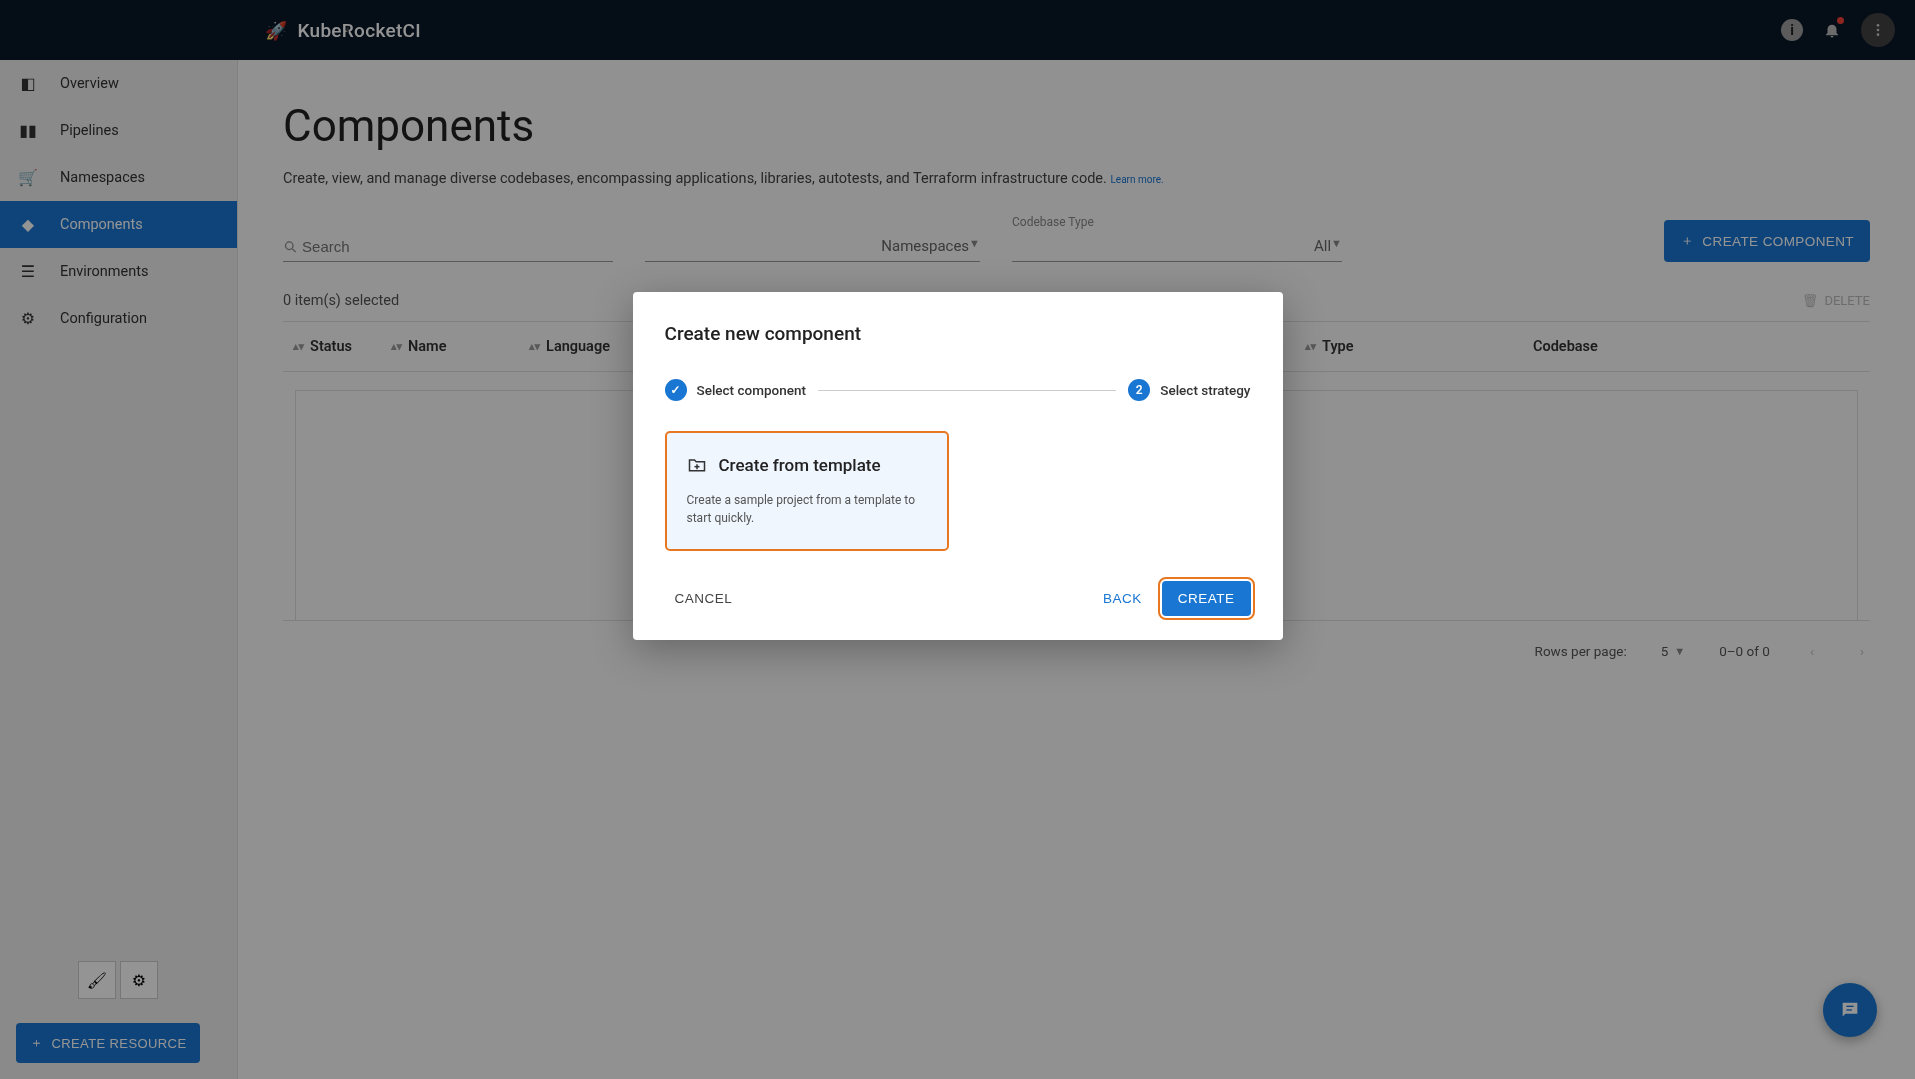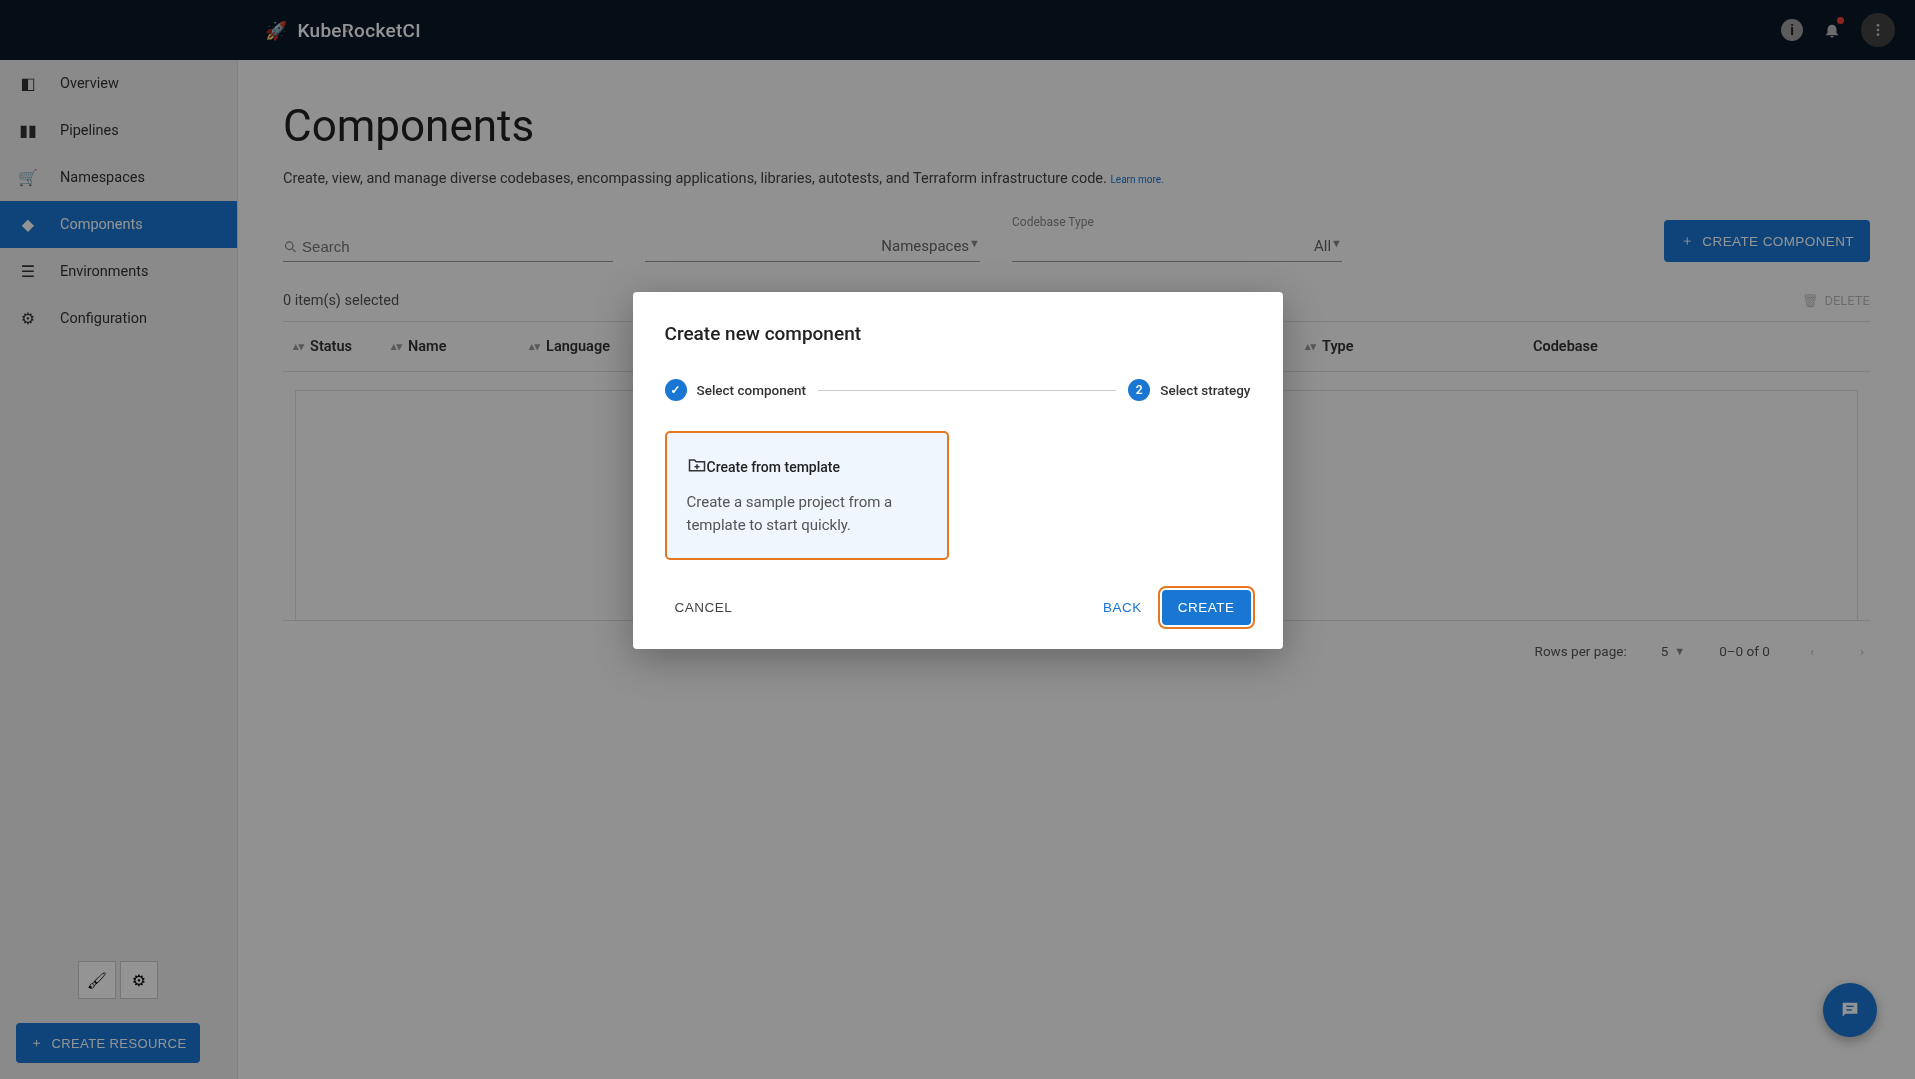--- a/index.html
+++ b/index.html
@@ -63,22 +63,22 @@
 .dialog-title { font-size: 19px; font-weight: 500; color: #222; margin-bottom: 34px; }
 .stepper { display:flex; align-items:center; margin-bottom: 30px; }
 .step { display:flex; align-items:center; gap:10px; }
 .step-circle { width: 22px; height: 22px; border-radius:50%; background:#1976d2; color:#fff; display:flex; align-items:center; justify-content:center; font-size:12px; font-weight:600; }
 .step-label { font-size: 13.5px; color:#333; font-weight:500; }
 .step-line { flex:1; height:1px; background:#ccc; margin:0 12px; }
 
 .options { display:flex; flex-wrap:wrap; gap: 18px; margin-bottom: 30px; }
 .option-card { width: 284px; border: 1px solid #ddd; border-radius: 5px; padding: 22px 20px; cursor:pointer; }
 .option-card.selected { border: 2px solid #e87722; background: #eff6fe; }
-.option-head { display:flex; align-items:flex-end; gap:0; font-size: 14px; font-weight:500; color:#222; margin-bottom: 16px; }
-.option-desc { font-size: 15px; color: #555; line-height: 1.5; }
+.option-head { display:flex; align-items:flex-end; gap:12px; font-size: 17px; font-weight:500; color:#222; margin-bottom: 16px; }
+.option-desc { font-size: 12px; color: #555; line-height: 1.5; }
 
 .dialog-actions { display:flex; align-items:center; }
 .btn-text { background:none; border:none; font-size: 13.5px; font-weight:500; letter-spacing:.5px; cursor:pointer; padding:8px 10px; }
 .btn-cancel { color:#444; }
 .btn-back { color:#1976d2; margin-left:auto; margin-right: 10px; }
 .btn-create { background:#1976d2; color:#fff; border:none; padding: 10px 16px; border-radius:4px; font-size:13.5px; font-weight:500; letter-spacing:.5px; cursor:pointer; outline: 2px solid #e87722; outline-offset: 2px; }
 
 
 .fab { position: absolute; right: 38px; bottom: 42px; width: 54px; height: 54px; border-radius: 50%; background: #1976d2; color:#fff; display:flex; align-items:center; justify-content:center; box-shadow: 0 4px 12px rgba(0,0,0,.3); z-index: 5; cursor:pointer; }
 

